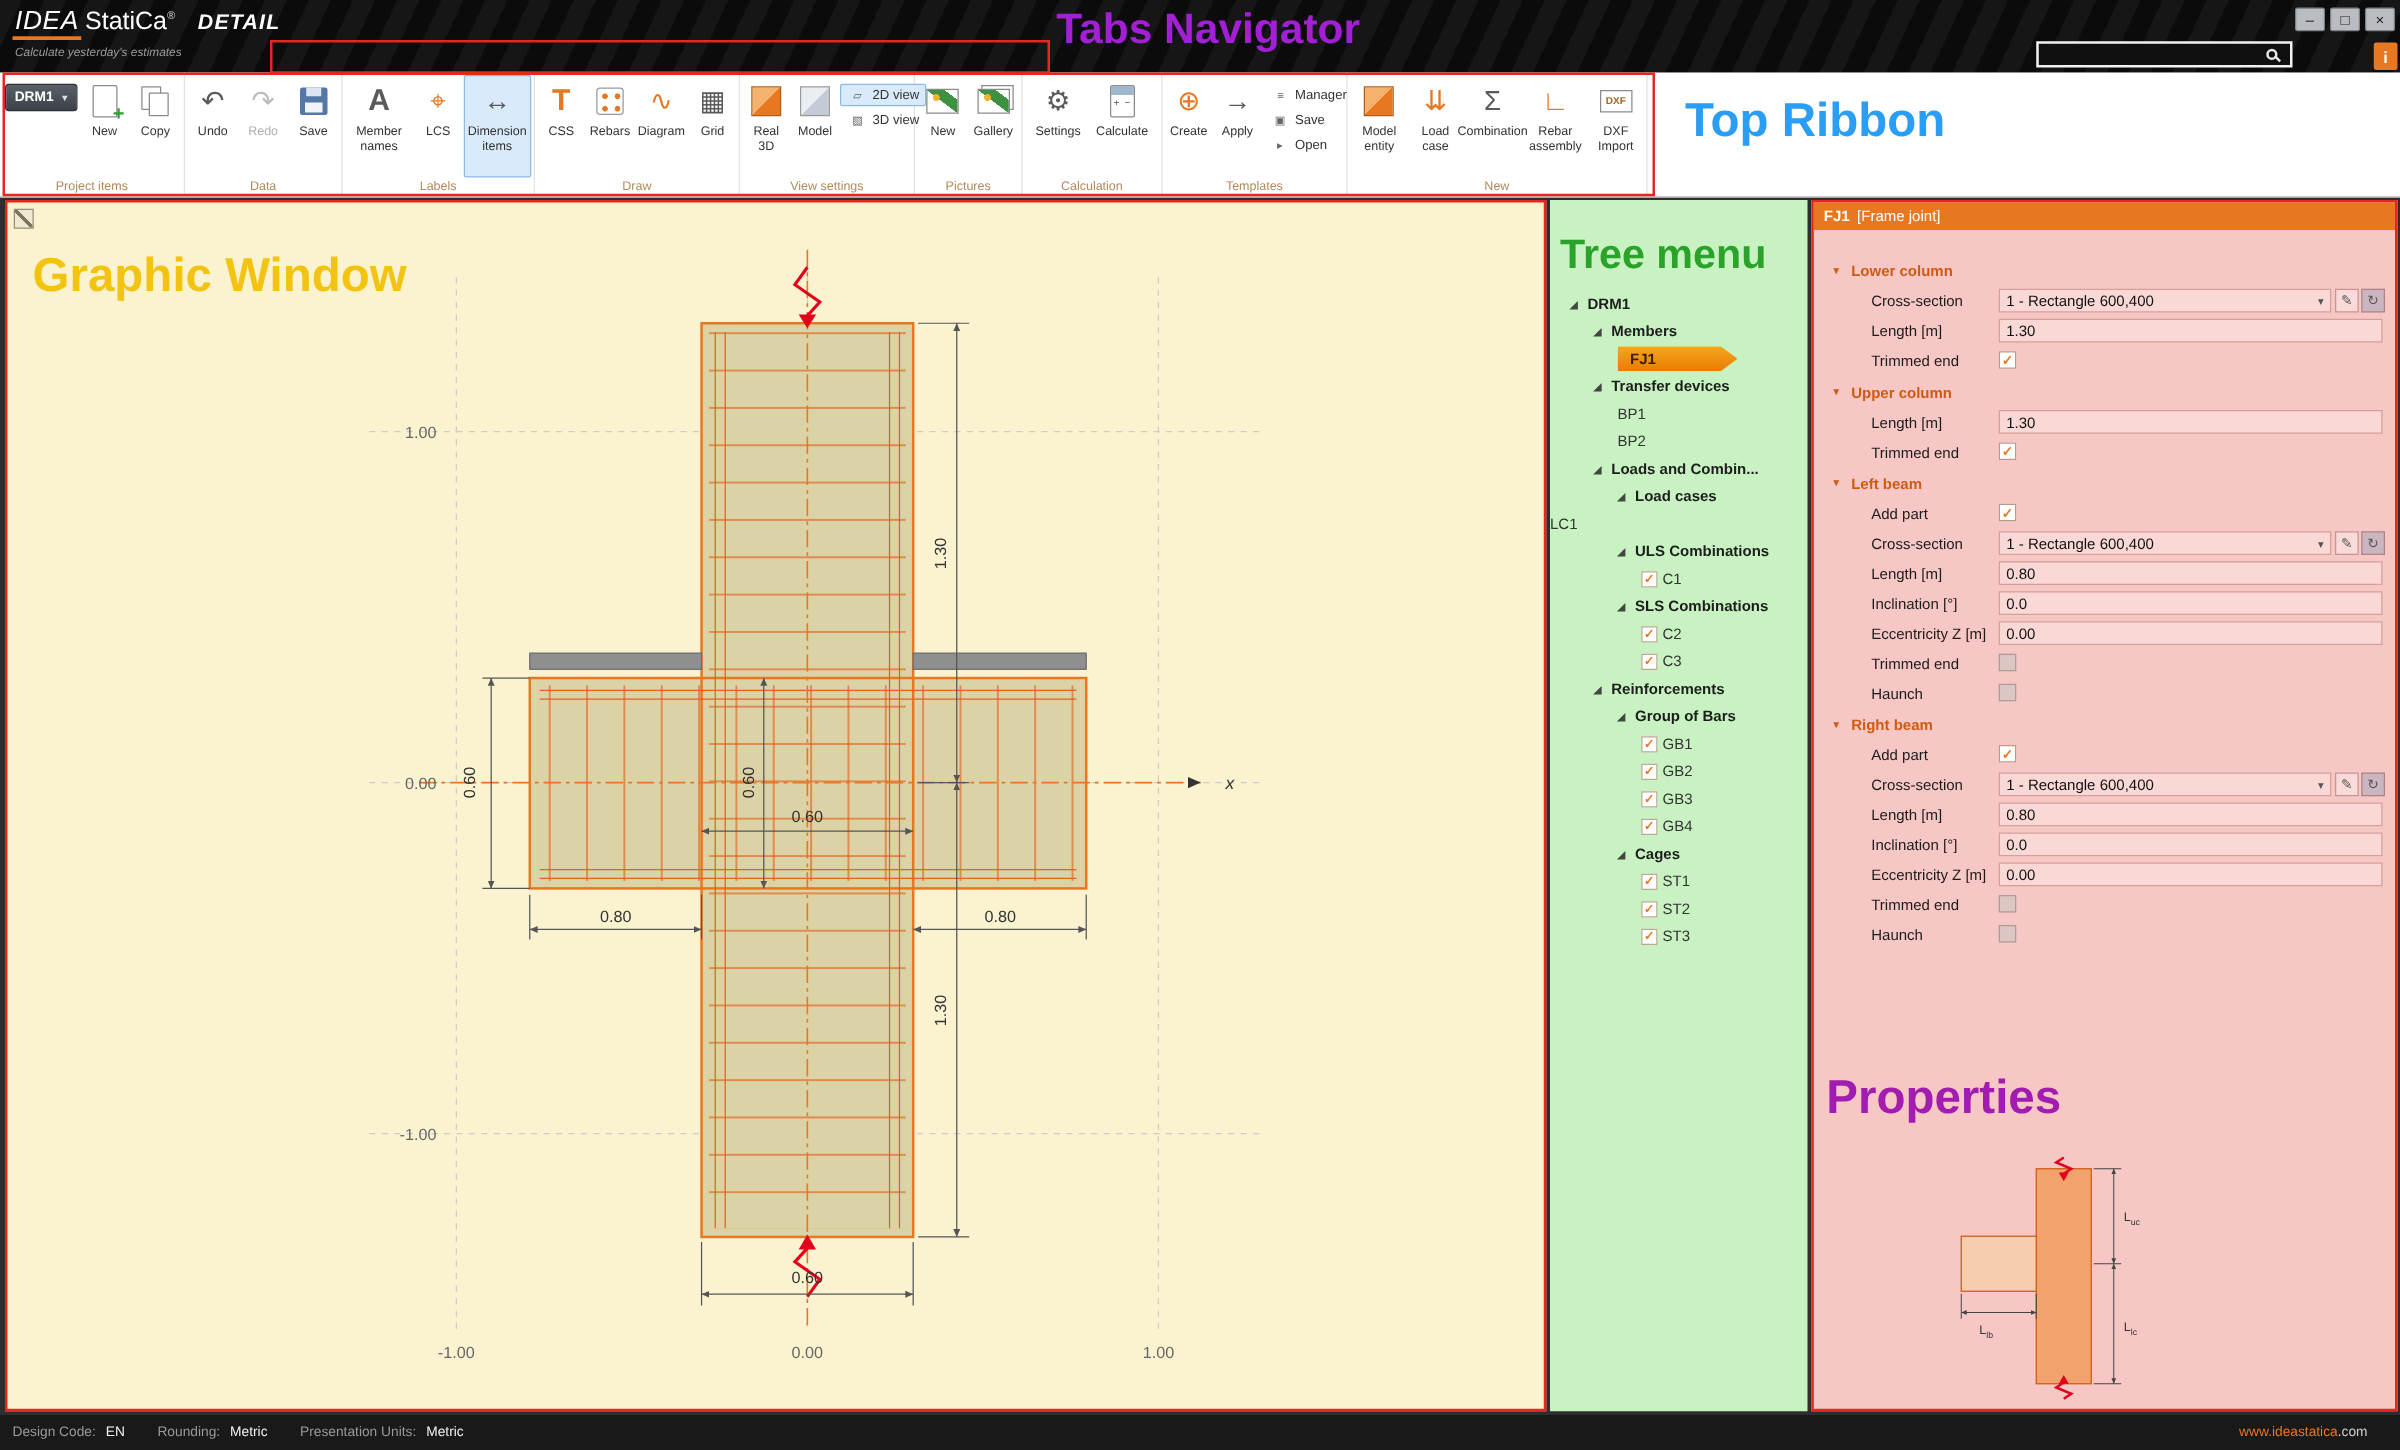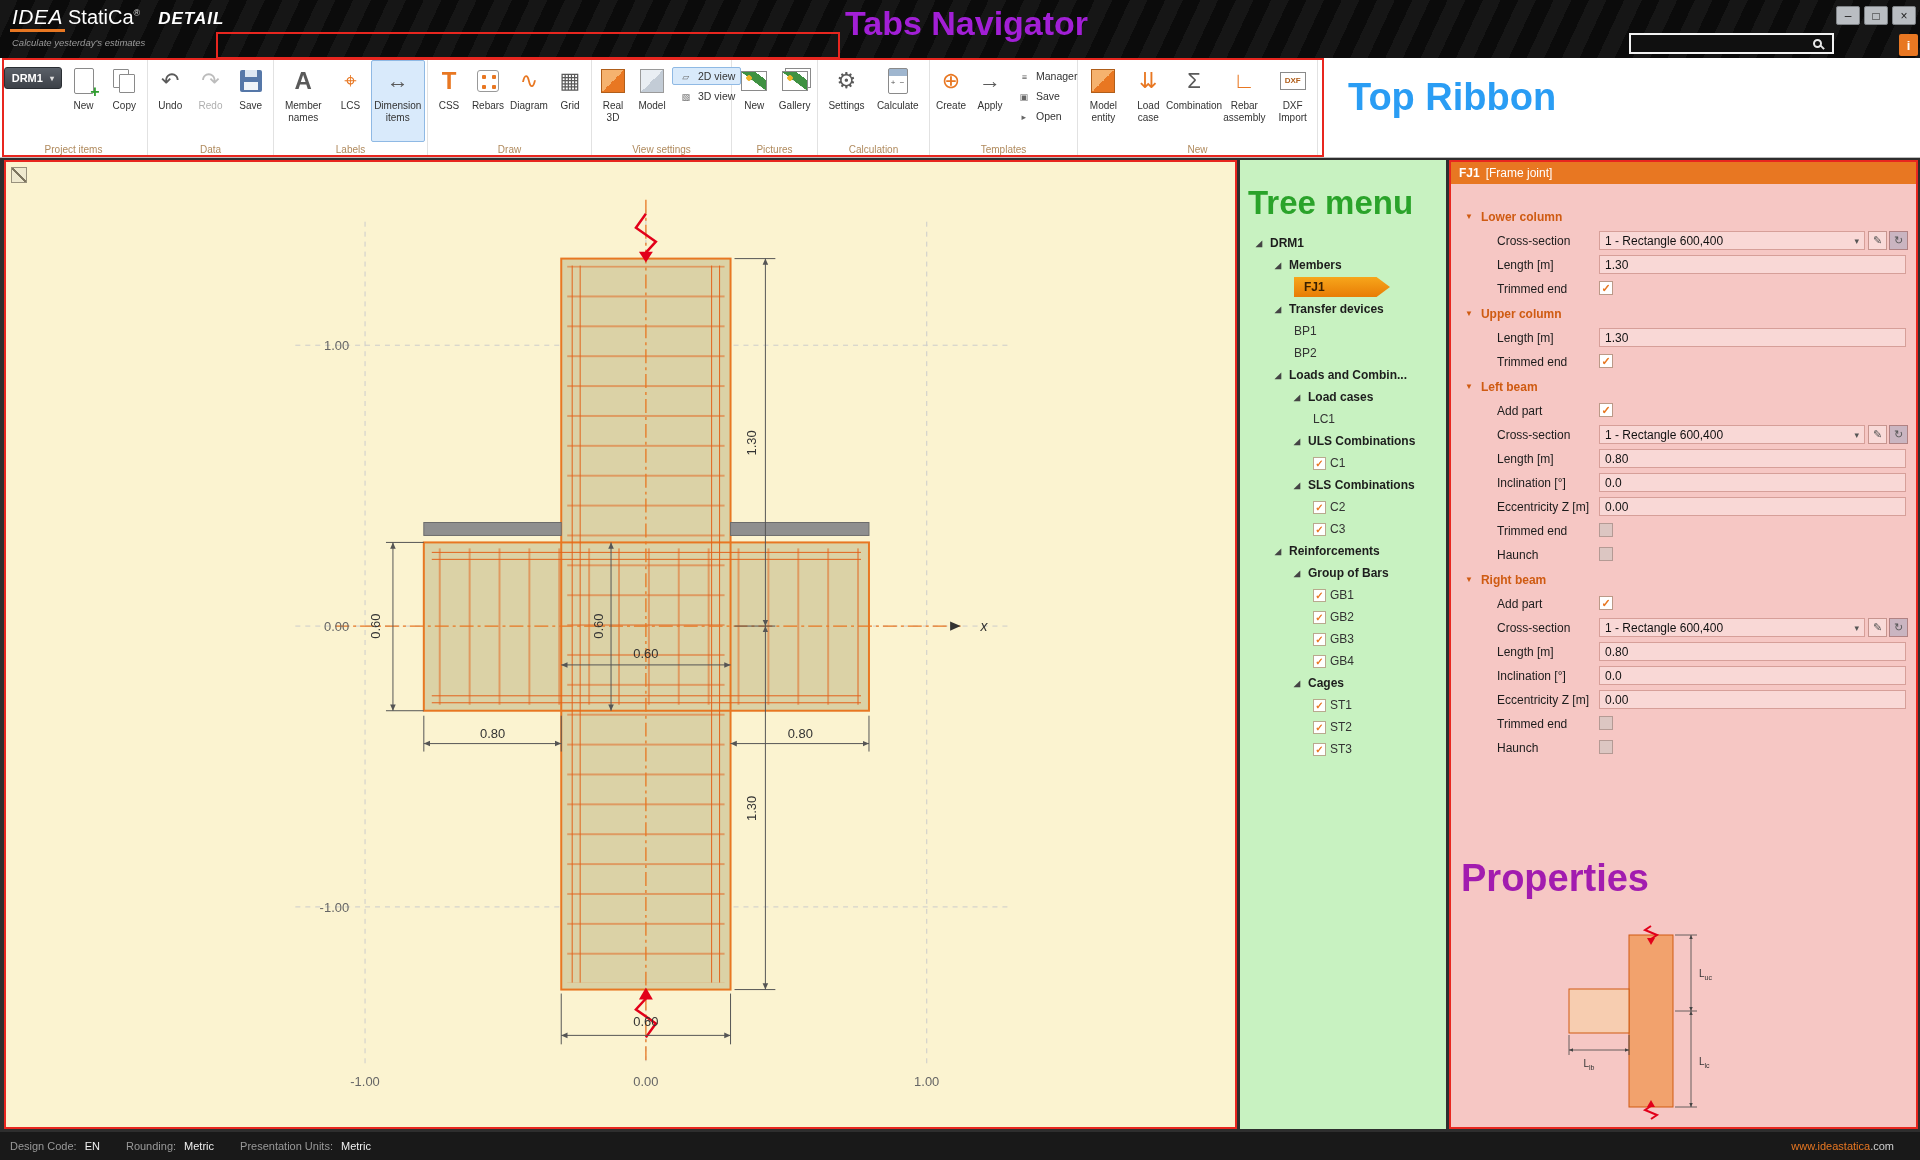--- a/index.html
+++ b/index.html
@@ -506,20 +506,21 @@
 
     <g font-size="13" fill="#666">
       <text x="344" y="189" text-anchor="end">1.00</text>
       <text x="344" y="471" text-anchor="end">0.00</text>
       <text x="344" y="753" text-anchor="end">-1.00</text>
       <text x="360" y="928" text-anchor="middle">-1.00</text>
       <text x="642" y="928" text-anchor="middle">0.00</text>
       <text x="924" y="928" text-anchor="middle">1.00</text>
     </g>
   </svg>
+  <div class="ann ann-text" id="ann-graphic-label">Graphic Window</div>
 </div>
 
 <div class="treepanel">
   <div class="ann ann-text" id="ann-tree-label">Tree menu</div>
   <div class="tree-list">
       <div class="tree-row bold" style="padding-left: 16px;">
         <span class="tw">◢</span>
         <span class="tlabel">DRM1</span>
       </div>
       <div class="tree-row bold" style="padding-left: 35px;">
@@ -540,21 +541,21 @@
         <span class="tlabel">BP2</span>
       </div>
       <div class="tree-row bold" style="padding-left: 35px;">
         <span class="tw">◢</span>
         <span class="tlabel">Loads and Combin...</span>
       </div>
       <div class="tree-row bold" style="padding-left: 54px;">
         <span class="tw">◢</span>
         <span class="tlabel">Load cases</span>
       </div>
-      <div class="tree-row" style="padding-left: 73px;">
+      <div class="tree-row" style="">
         <span class="tlabel">LC1</span>
       </div>
       <div class="tree-row bold" style="padding-left: 54px;">
         <span class="tw">◢</span>
         <span class="tlabel">ULS Combinations</span>
       </div>
       <div class="tree-row" style="padding-left: 73px;">
         <span class="tcb">✓</span>
         <span class="tlabel">C1</span>
       </div>

